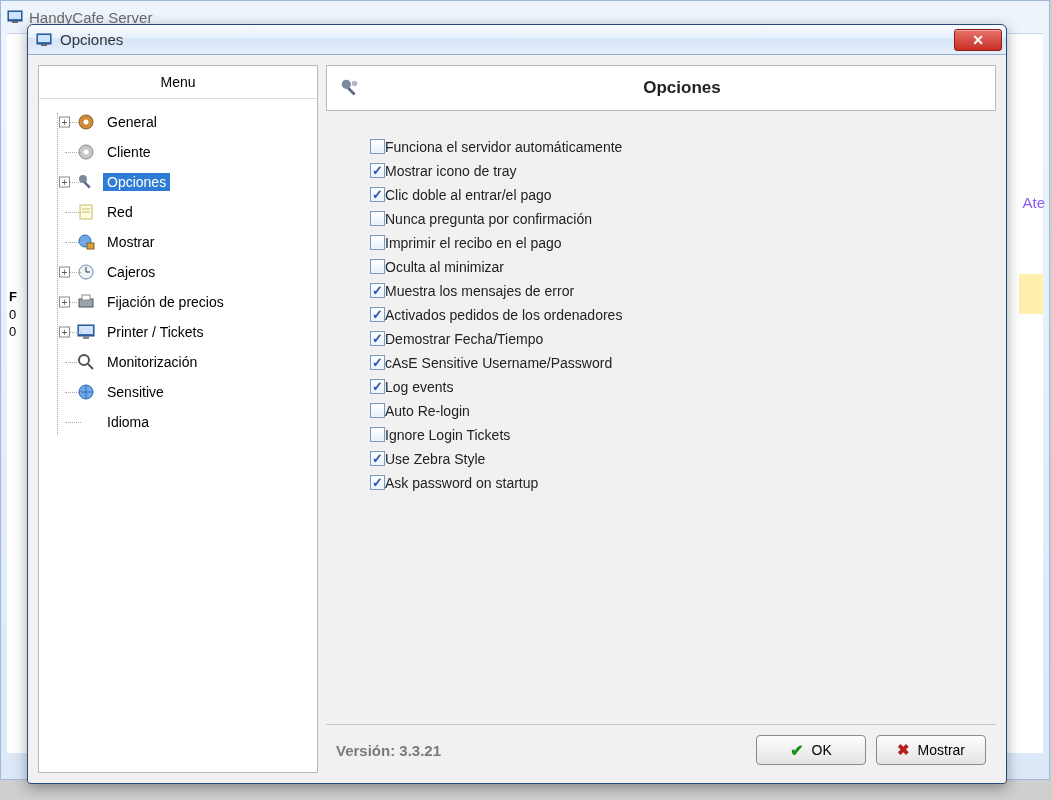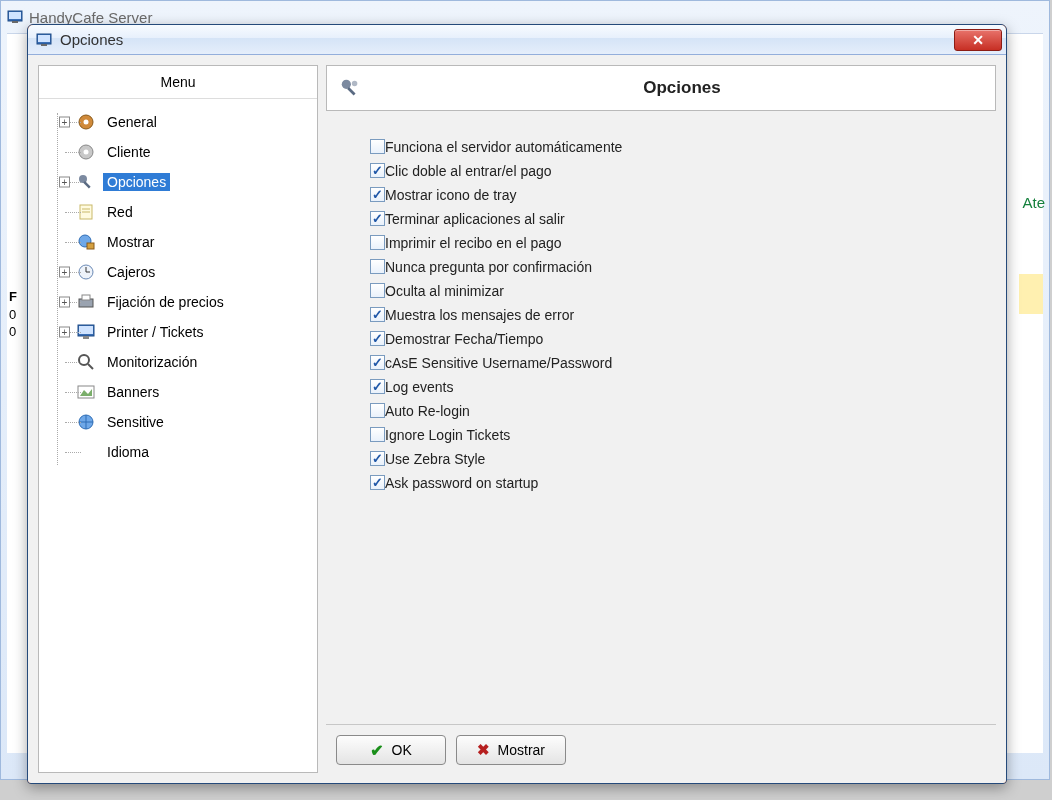--- a/index.html
+++ b/index.html
@@ -24,21 +24,21 @@
   .bg-titlebar {
     height: 28px;
     display: flex;
     align-items: center;
     padding: 16px 6px;
     gap: 6px;
     color: #6a6a6a;
     font-size: 15px;
   }
   .bg-body { background:#fff; border-top:1px solid #c9d6ea; margin:0 6px; height:720px; position:relative;}
-  .bg-body .right-col { position:absolute; right:-2px; top:160px; font-size:15px; color:#15803d; }
+  .bg-body .right-col { position:absolute; right:-2px; top:160px; font-size:15px; color:#8b5cf6; }
   .bg-body .row { position:absolute; left:2px; top:255px; font-weight:bold;}
   .bg-body .row2 { position:absolute; left:2px; top:273px;}
   .bg-body .row3 { position:absolute; left:2px; top:290px;}
   .bg-body .yellowband { position:absolute; right:0; top:240px; width:24px; height:40px; background:#fff0b0; }
 
   .dialog {
     position: absolute;
     left: 27px;
     top: 24px;
     width: 980px;
@@ -353,29 +353,20 @@
               <svg width="20" height="20" viewBox="0 0 20 20">
                 <circle cx="8" cy="8" r="5" fill="none" stroke="#555" stroke-width="2"></circle>
                 <line x1="12" y1="12" x2="17" y2="17" stroke="#555" stroke-width="2"></line>
               </svg>
             </span>
             <span class="tree-label">Monitorización</span>
           </div>
           <div class="tree-item">
             <span class="tree-icon">
               <svg width="20" height="20" viewBox="0 0 20 20">
-                <rect x="2" y="4" width="16" height="12" fill="#fff" stroke="#888"></rect>
-                <polygon points="4,14 8,8 12,12 16,7 16,14" fill="#7aae6a"></polygon>
-              </svg>
-            </span>
-            <span class="tree-label">Banners</span>
-          </div>
-          <div class="tree-item">
-            <span class="tree-icon">
-              <svg width="20" height="20" viewBox="0 0 20 20">
                 <circle cx="10" cy="10" r="7" fill="#6fa8e8" stroke="#2f6db5"></circle>
                 <path d="M3 10 h14 M10 3 v14" stroke="#2f6db5" fill="none"></path>
               </svg>
             </span>
             <span class="tree-label">Sensitive</span>
           </div>
           <div class="tree-item">
             <span class="tree-icon"></span>
             <span class="tree-label">Idioma</span>
           </div>
@@ -394,48 +385,48 @@
         <div class="content-title">Opciones</div>
       </div>
 
       <div class="options-list" id="optlist">
           <div class="option-row">
             <span class="chk"></span>
             <span class="option-label">Funciona el servidor automáticamente</span>
           </div>
           <div class="option-row">
             <span class="chk checked"></span>
+            <span class="option-label">Mostrar icono de tray</span>
+          </div>
+          <div class="option-row">
+            <span class="chk checked"></span>
             <span class="option-label">Clic doble al entrar/el pago</span>
           </div>
           <div class="option-row">
-            <span class="chk checked"></span>
-            <span class="option-label">Mostrar icono de tray</span>
-          </div>
-          <div class="option-row">
-            <span class="chk checked"></span>
-            <span class="option-label">Terminar aplicaciones al salir</span>
+            <span class="chk"></span>
+            <span class="option-label">Nunca pregunta por confirmación</span>
           </div>
           <div class="option-row">
             <span class="chk"></span>
             <span class="option-label">Imprimir el recibo en el pago</span>
           </div>
           <div class="option-row">
             <span class="chk"></span>
-            <span class="option-label">Nunca pregunta por confirmación</span>
-          </div>
-          <div class="option-row">
-            <span class="chk"></span>
             <span class="option-label">Oculta al minimizar</span>
           </div>
           <div class="option-row">
             <span class="chk checked"></span>
             <span class="option-label">Muestra los mensajes de error</span>
           </div>
           <div class="option-row">
             <span class="chk checked"></span>
+            <span class="option-label">Activados pedidos de los ordenadores</span>
+          </div>
+          <div class="option-row">
+            <span class="chk checked"></span>
             <span class="option-label">Demostrar Fecha/Tiempo</span>
           </div>
           <div class="option-row">
             <span class="chk checked"></span>
             <span class="option-label">cAsE Sensitive Username/Password</span>
           </div>
           <div class="option-row">
             <span class="chk checked"></span>
             <span class="option-label">Log events</span>
           </div>
@@ -451,20 +442,21 @@
             <span class="chk checked"></span>
             <span class="option-label">Use Zebra Style</span>
           </div>
           <div class="option-row">
             <span class="chk checked"></span>
             <span class="option-label">Ask password on startup</span>
           </div>
         </div>
 
       <div class="footer">
+        <div class="version">Versión: 3.3.21</div>
         <div class="btn">
           <span class="ok-icon">✔</span>
           <span>OK</span>
         </div>
         <div class="btn">
           <span class="cancel-icon">✖</span>
           <span>Mostrar</span>
         </div>
       </div>
     </div>

